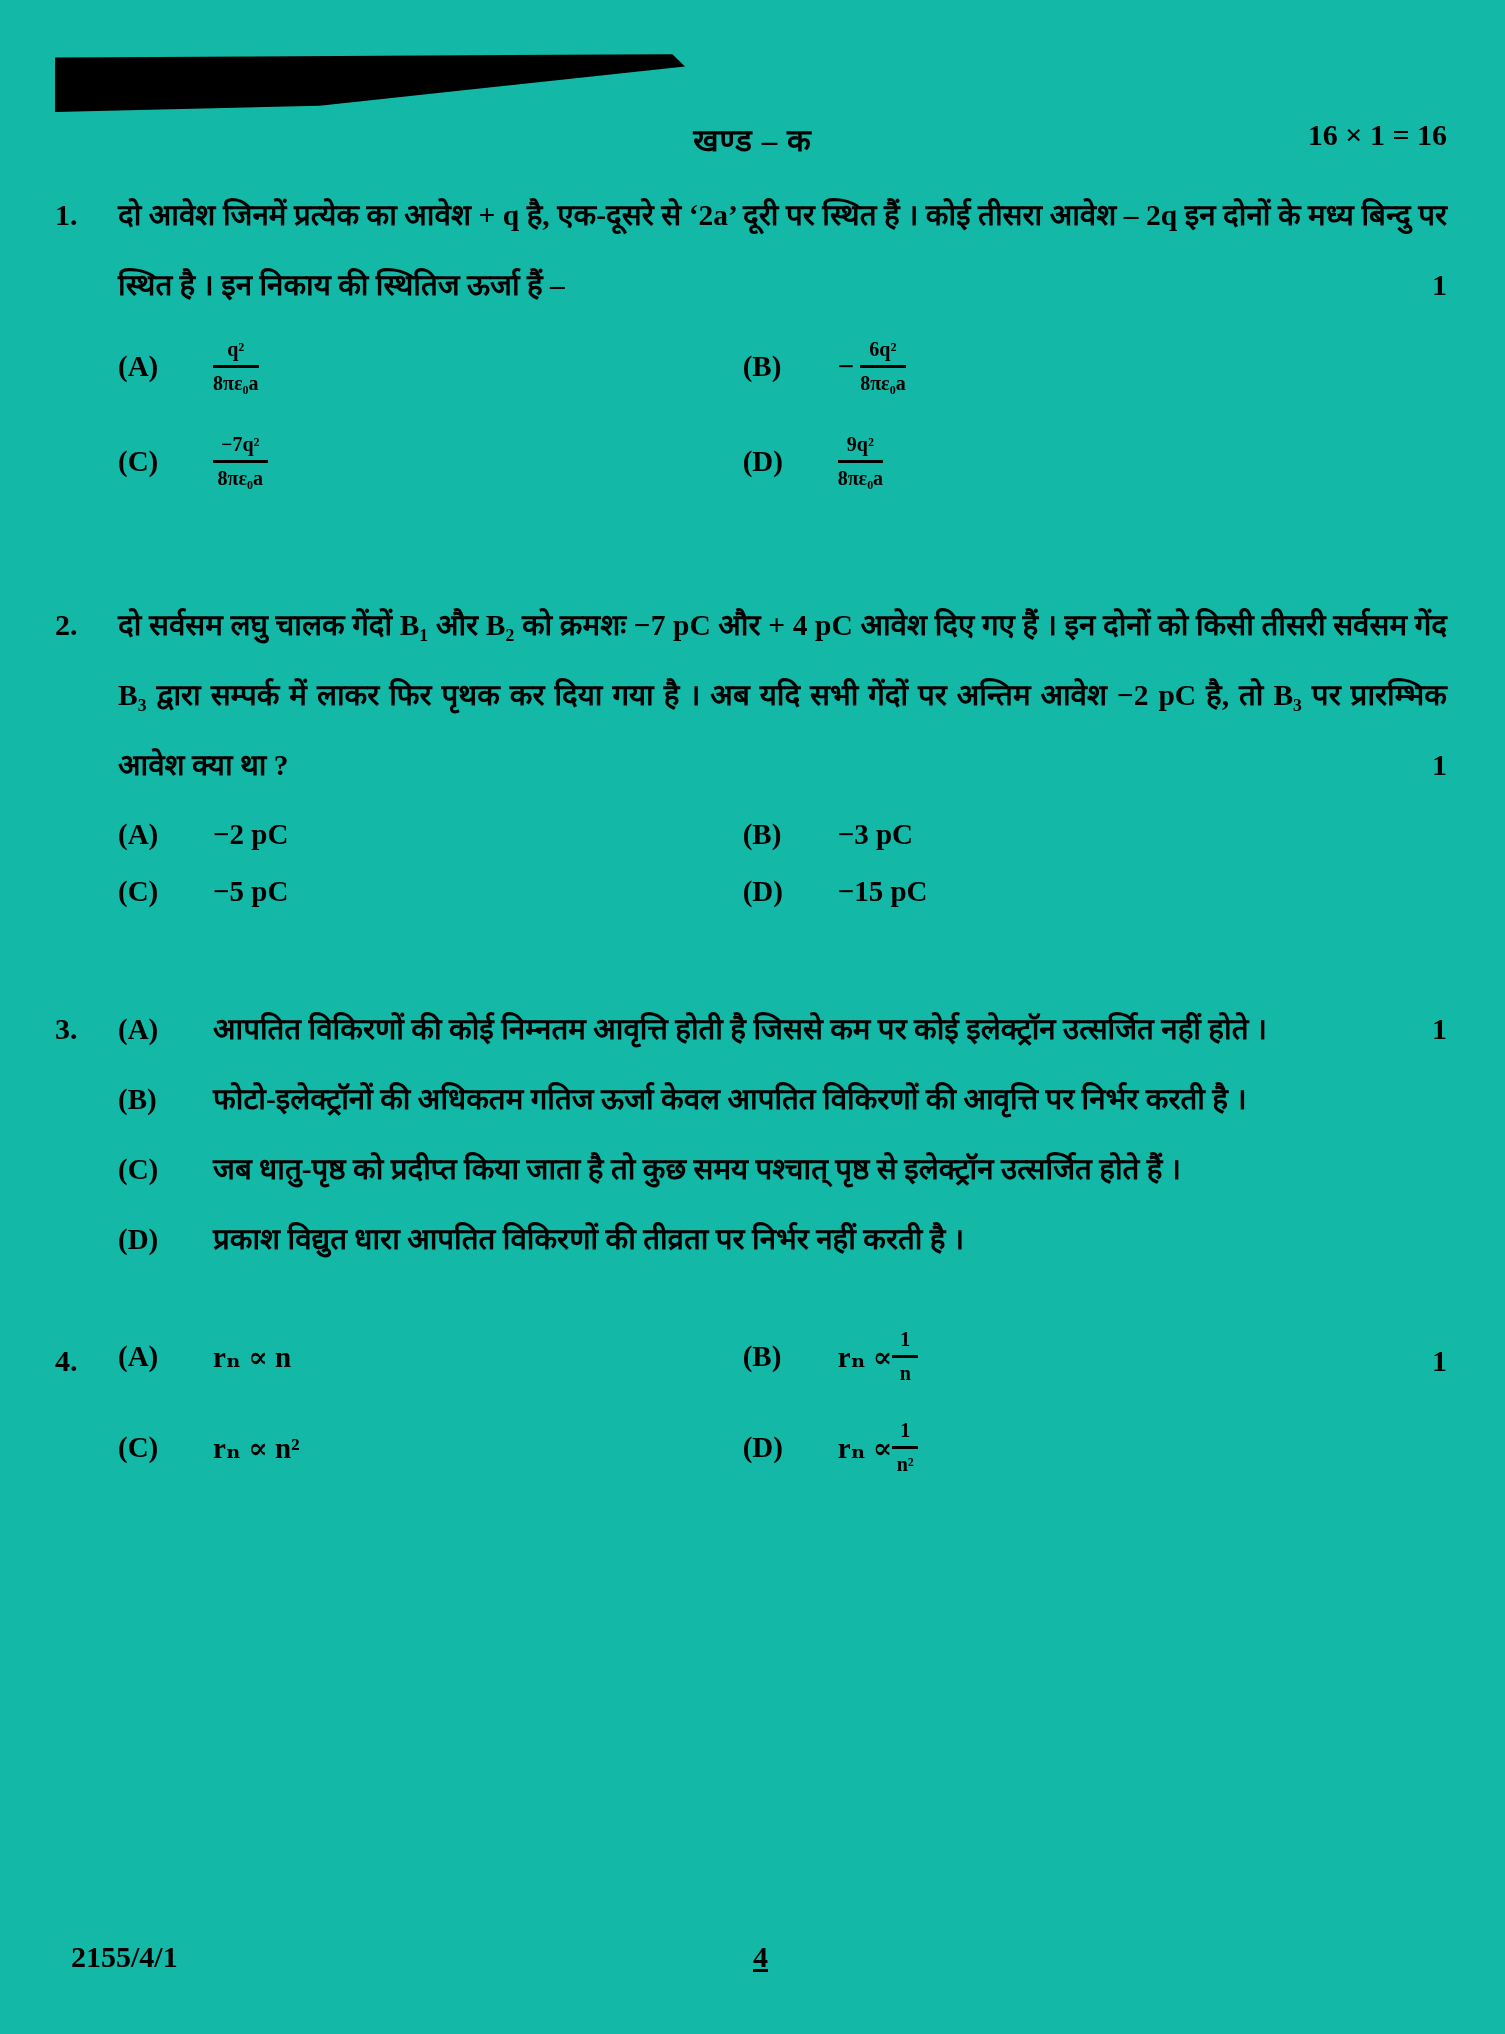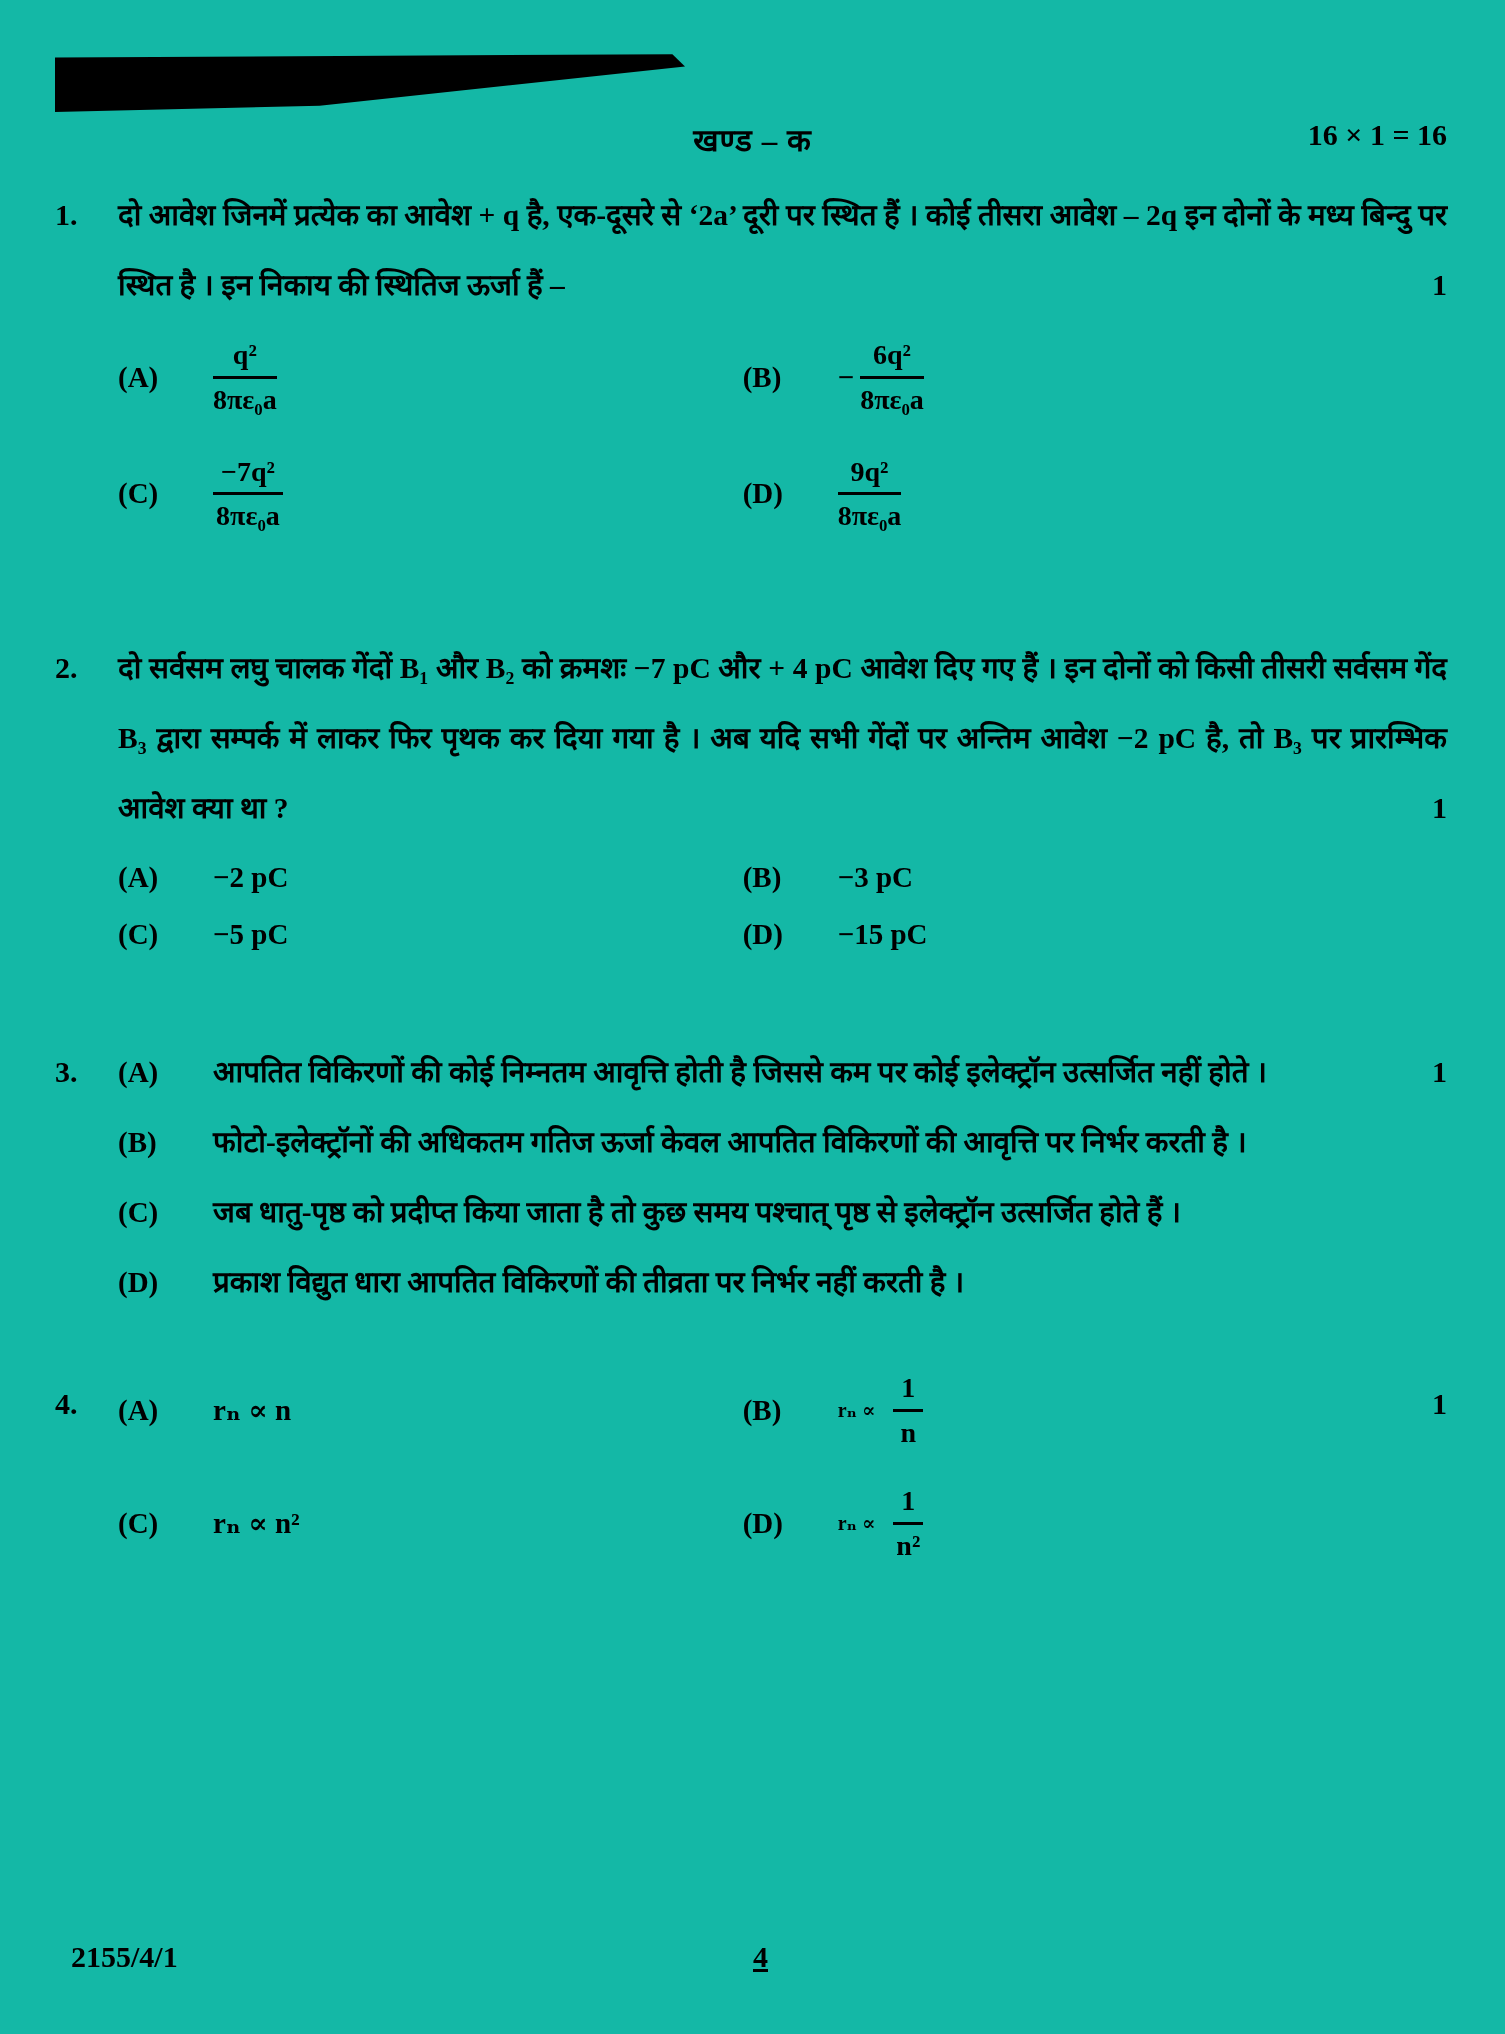--- a/index.html
+++ b/index.html
@@ -23,22 +23,22 @@
   .qnum  { position:absolute; left:55px; top:0; line-height:70px; font-size:30px; }
   .qmark { position:absolute; right:58px; line-height:70px; font-size:30px; }
   .stem  { margin:0; font-size:29.5px; line-height:70px; text-align:justify; }
 
   .optrow { display:flex; align-items:center; }
   .opt { display:flex; align-items:center; }
   .opt.c1 { flex:0 0 47%; }
   .optlabel { flex:0 0 62px; margin-right:33px; font-size:29px; }
   .optval { font-size:29px; white-space:nowrap; }
   .prefix { font-size:29px; margin-right:6px; }
-  .lead   { font-size:20px; margin-right:18px; }
-  .frac { display:inline-block; text-align:center; font-size:28px; line-height:1.35; vertical-align:middle; }
+  .lead   { font-size:29px; margin-right:0; }
+  .frac { display:inline-block; text-align:center; font-size:20px; line-height:1.35; vertical-align:middle; }
   .frac .num { display:block; border-bottom:3px solid #000; padding:0 8px 2px; }
   .frac .den { display:block; padding-top:2px; }
 
   .q1 { margin-top:16px; }
   .q1 .row1 { margin-top:16px; }
   .q1 .row2 { margin-top:34px; }
   .q2 { margin-top:98px; }
   .q2 .row1 { margin-top:18px; }
   .q2 .row2 { margin-top:24px; }
   .q3 { margin-top:86px; }

